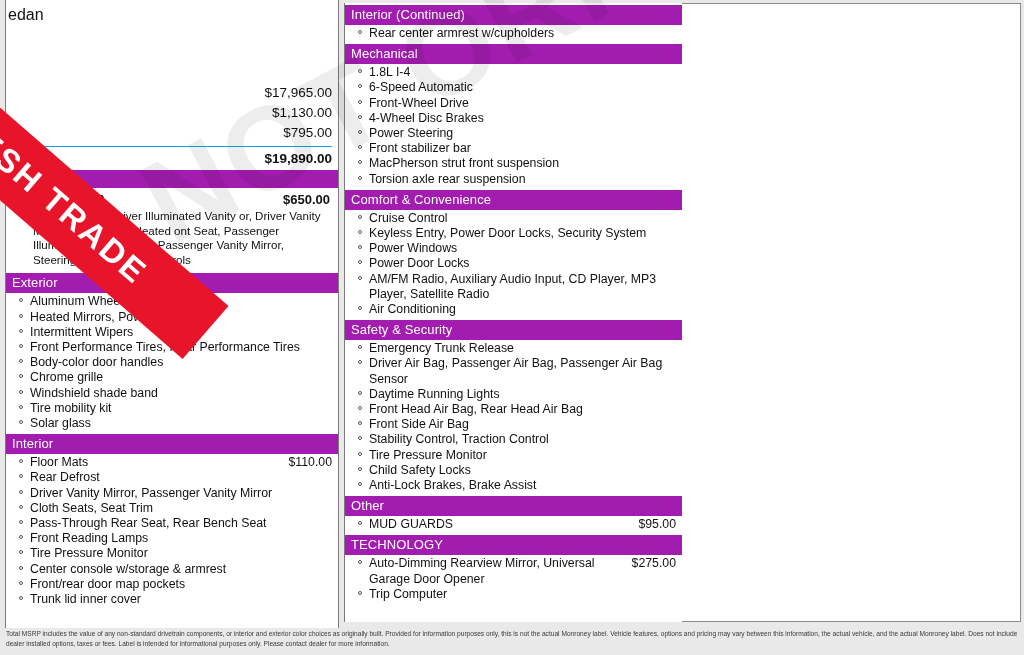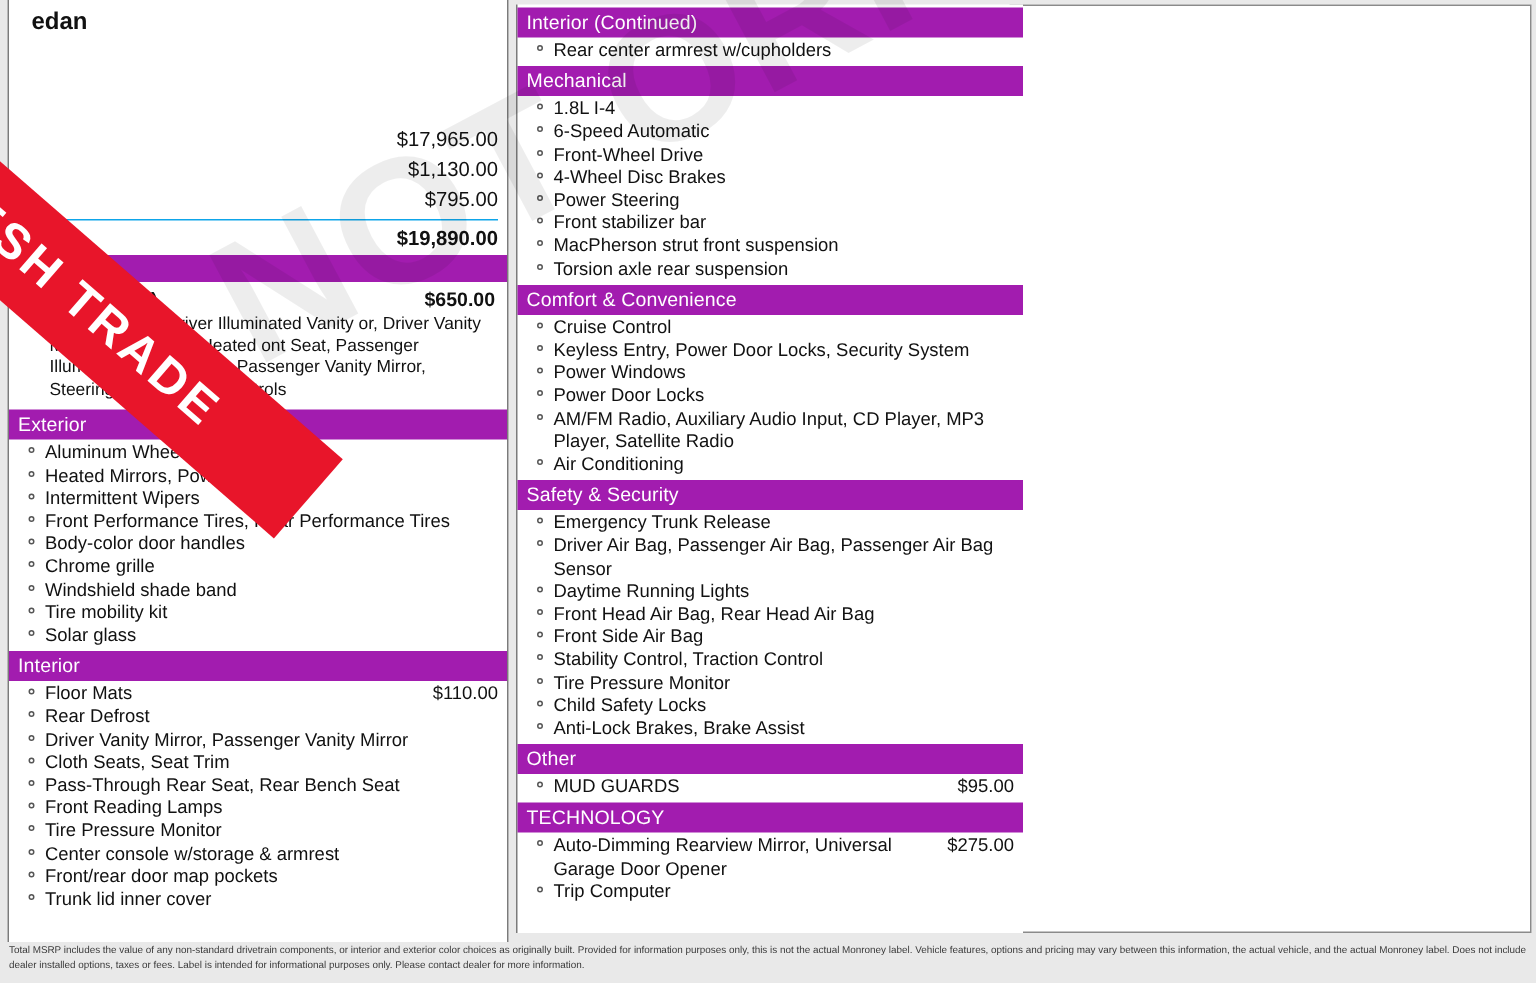--- a/index.html
+++ b/index.html
@@ -55,23 +55,23 @@
     left: 344px;
     top: 3px;
     width: 338px;
     height: 619px;
     border-left: 1px solid #7b7b7b;
   }
 
   
   .title-line {
     font-size: 16px;
-    font-weight: bold;
+    font-weight: normal;
     color: #111;
-    padding: 6px 10px 0 15px;
+    padding: 6px 10px 0 2px;
     height: 22px;
     box-sizing: border-box;
     white-space: nowrap;
     overflow: hidden;
   }
 
   
   .price-block {
     padding: 0 6px;
     margin-top: 61px;

